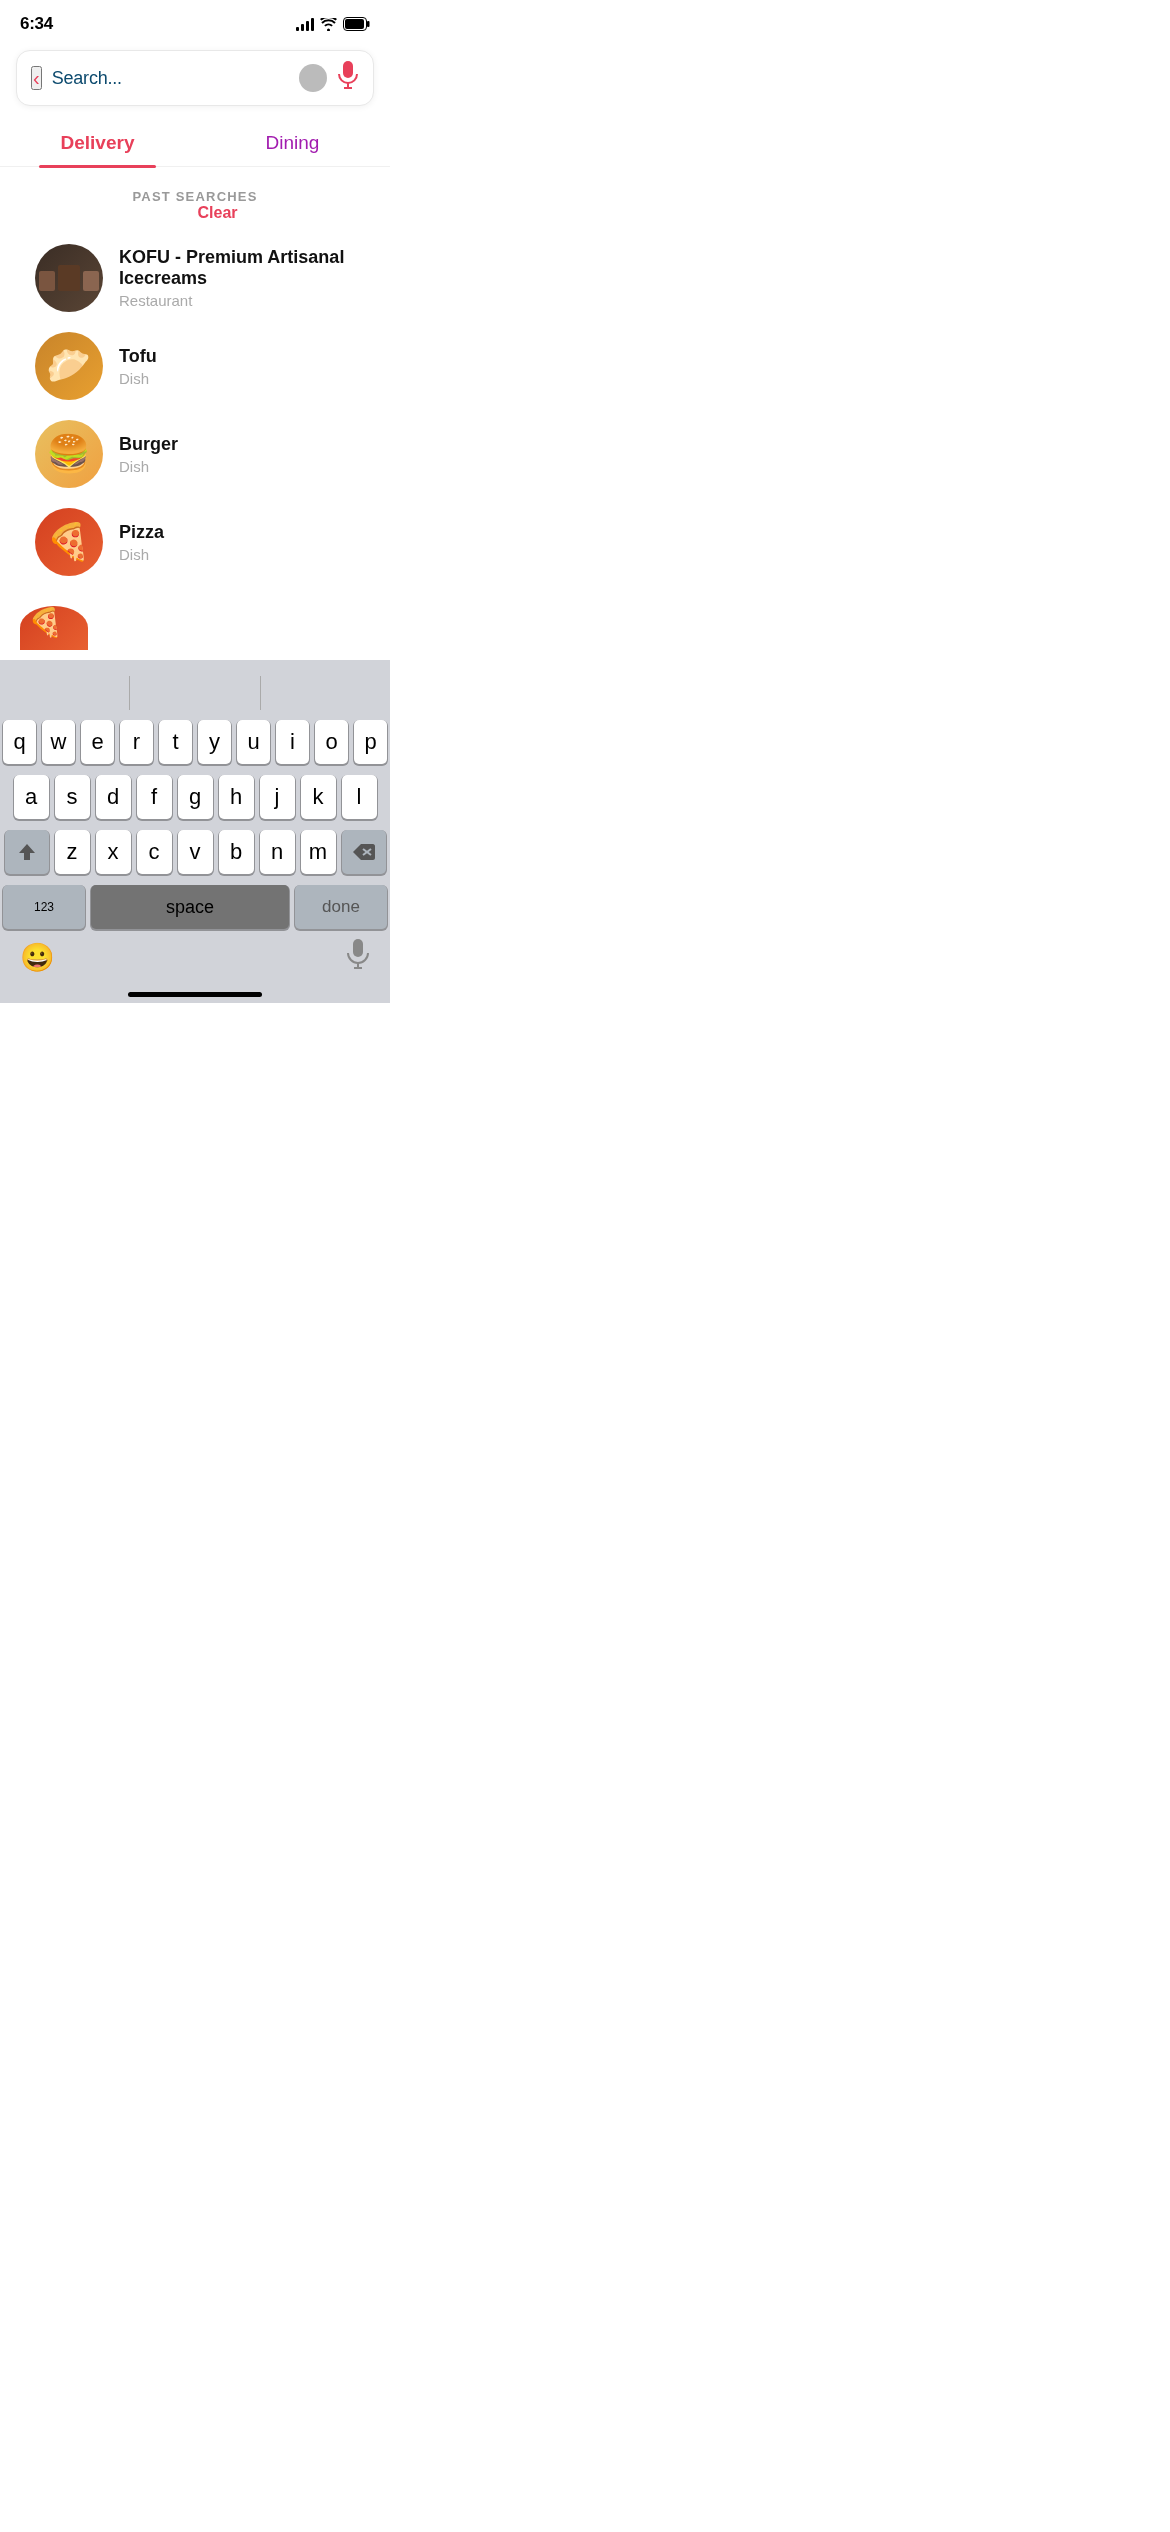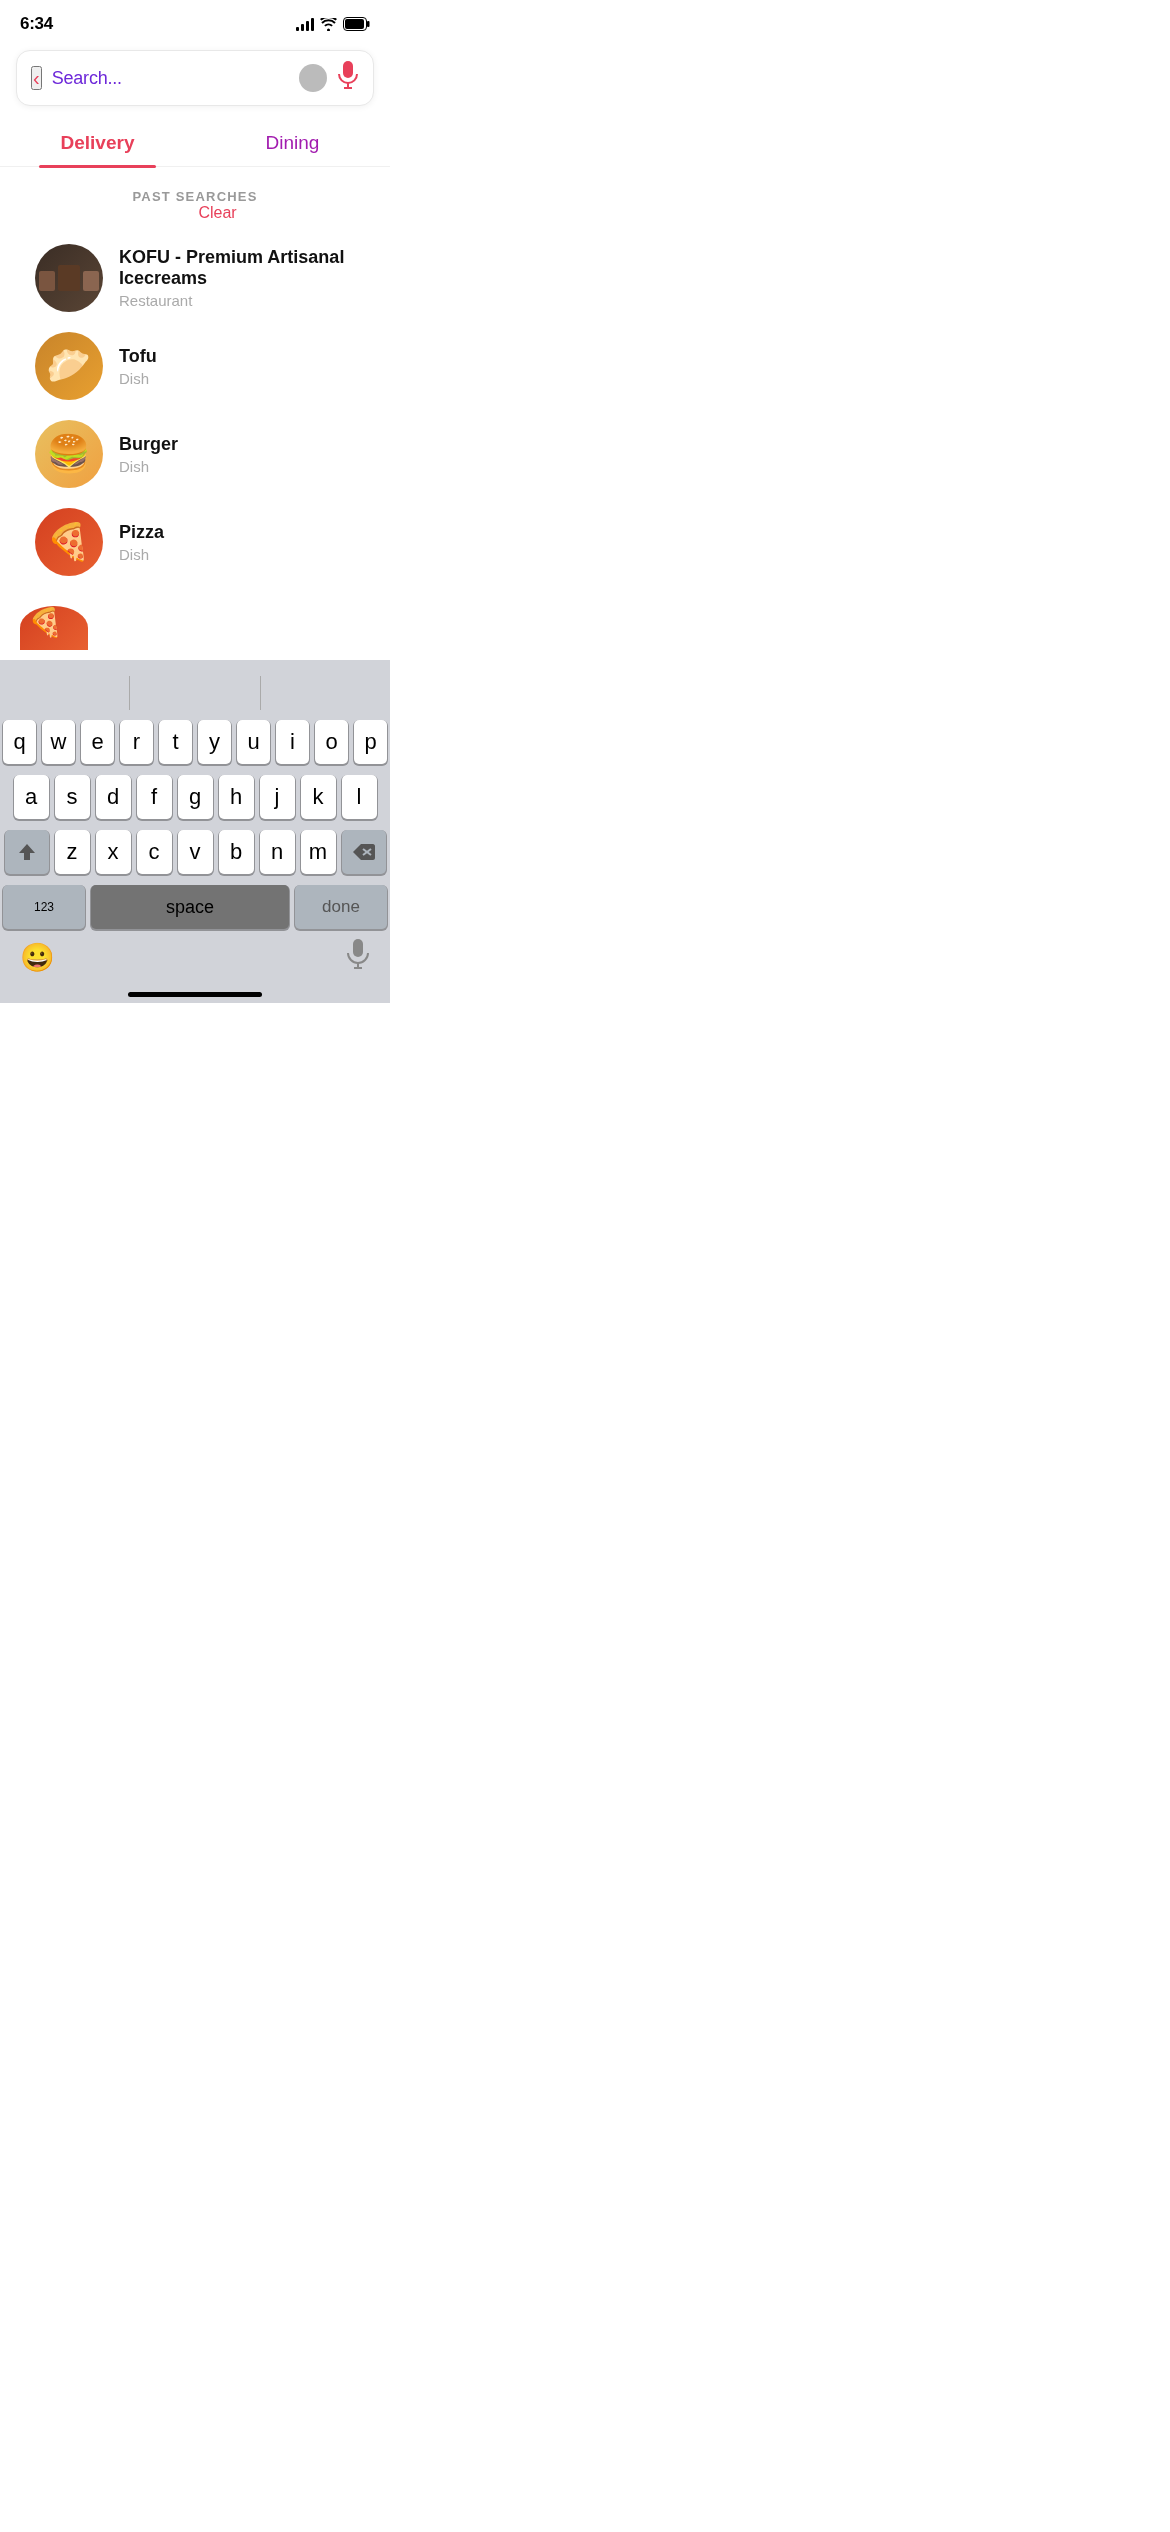--- a/index.html
+++ b/index.html
@@ -61,21 +61,21 @@
     }
     .search-back-btn {
       color: #e8405a;
       font-size: 20px;
       cursor: pointer;
       line-height: 1;
     }
     .search-input-area {
       flex: 1;
       font-size: 18px;
-      color: #6d28d9;
+      color: #0c4a6e;
       letter-spacing: -0.2px;
     }
     .search-mic-area {
       display: flex;
       align-items: center;
       gap: 10px;
     }
     .search-circle {
       width: 28px;
       height: 28px;
@@ -128,21 +128,21 @@
     }
     .section-title {
       font-size: 13px;
       font-weight: 600;
       color: #999;
       letter-spacing: 1.2px;
       text-transform: uppercase;
     }
     .clear-btn {
       font-size: 16px;
-      font-weight: 400;
+      font-weight: 700;
       color: #e8405a;
       cursor: pointer;
       margin-left: 45px;
     }
 
     
     .search-item {
       display: flex;
       align-items: center;
       padding: 10px 35px;

